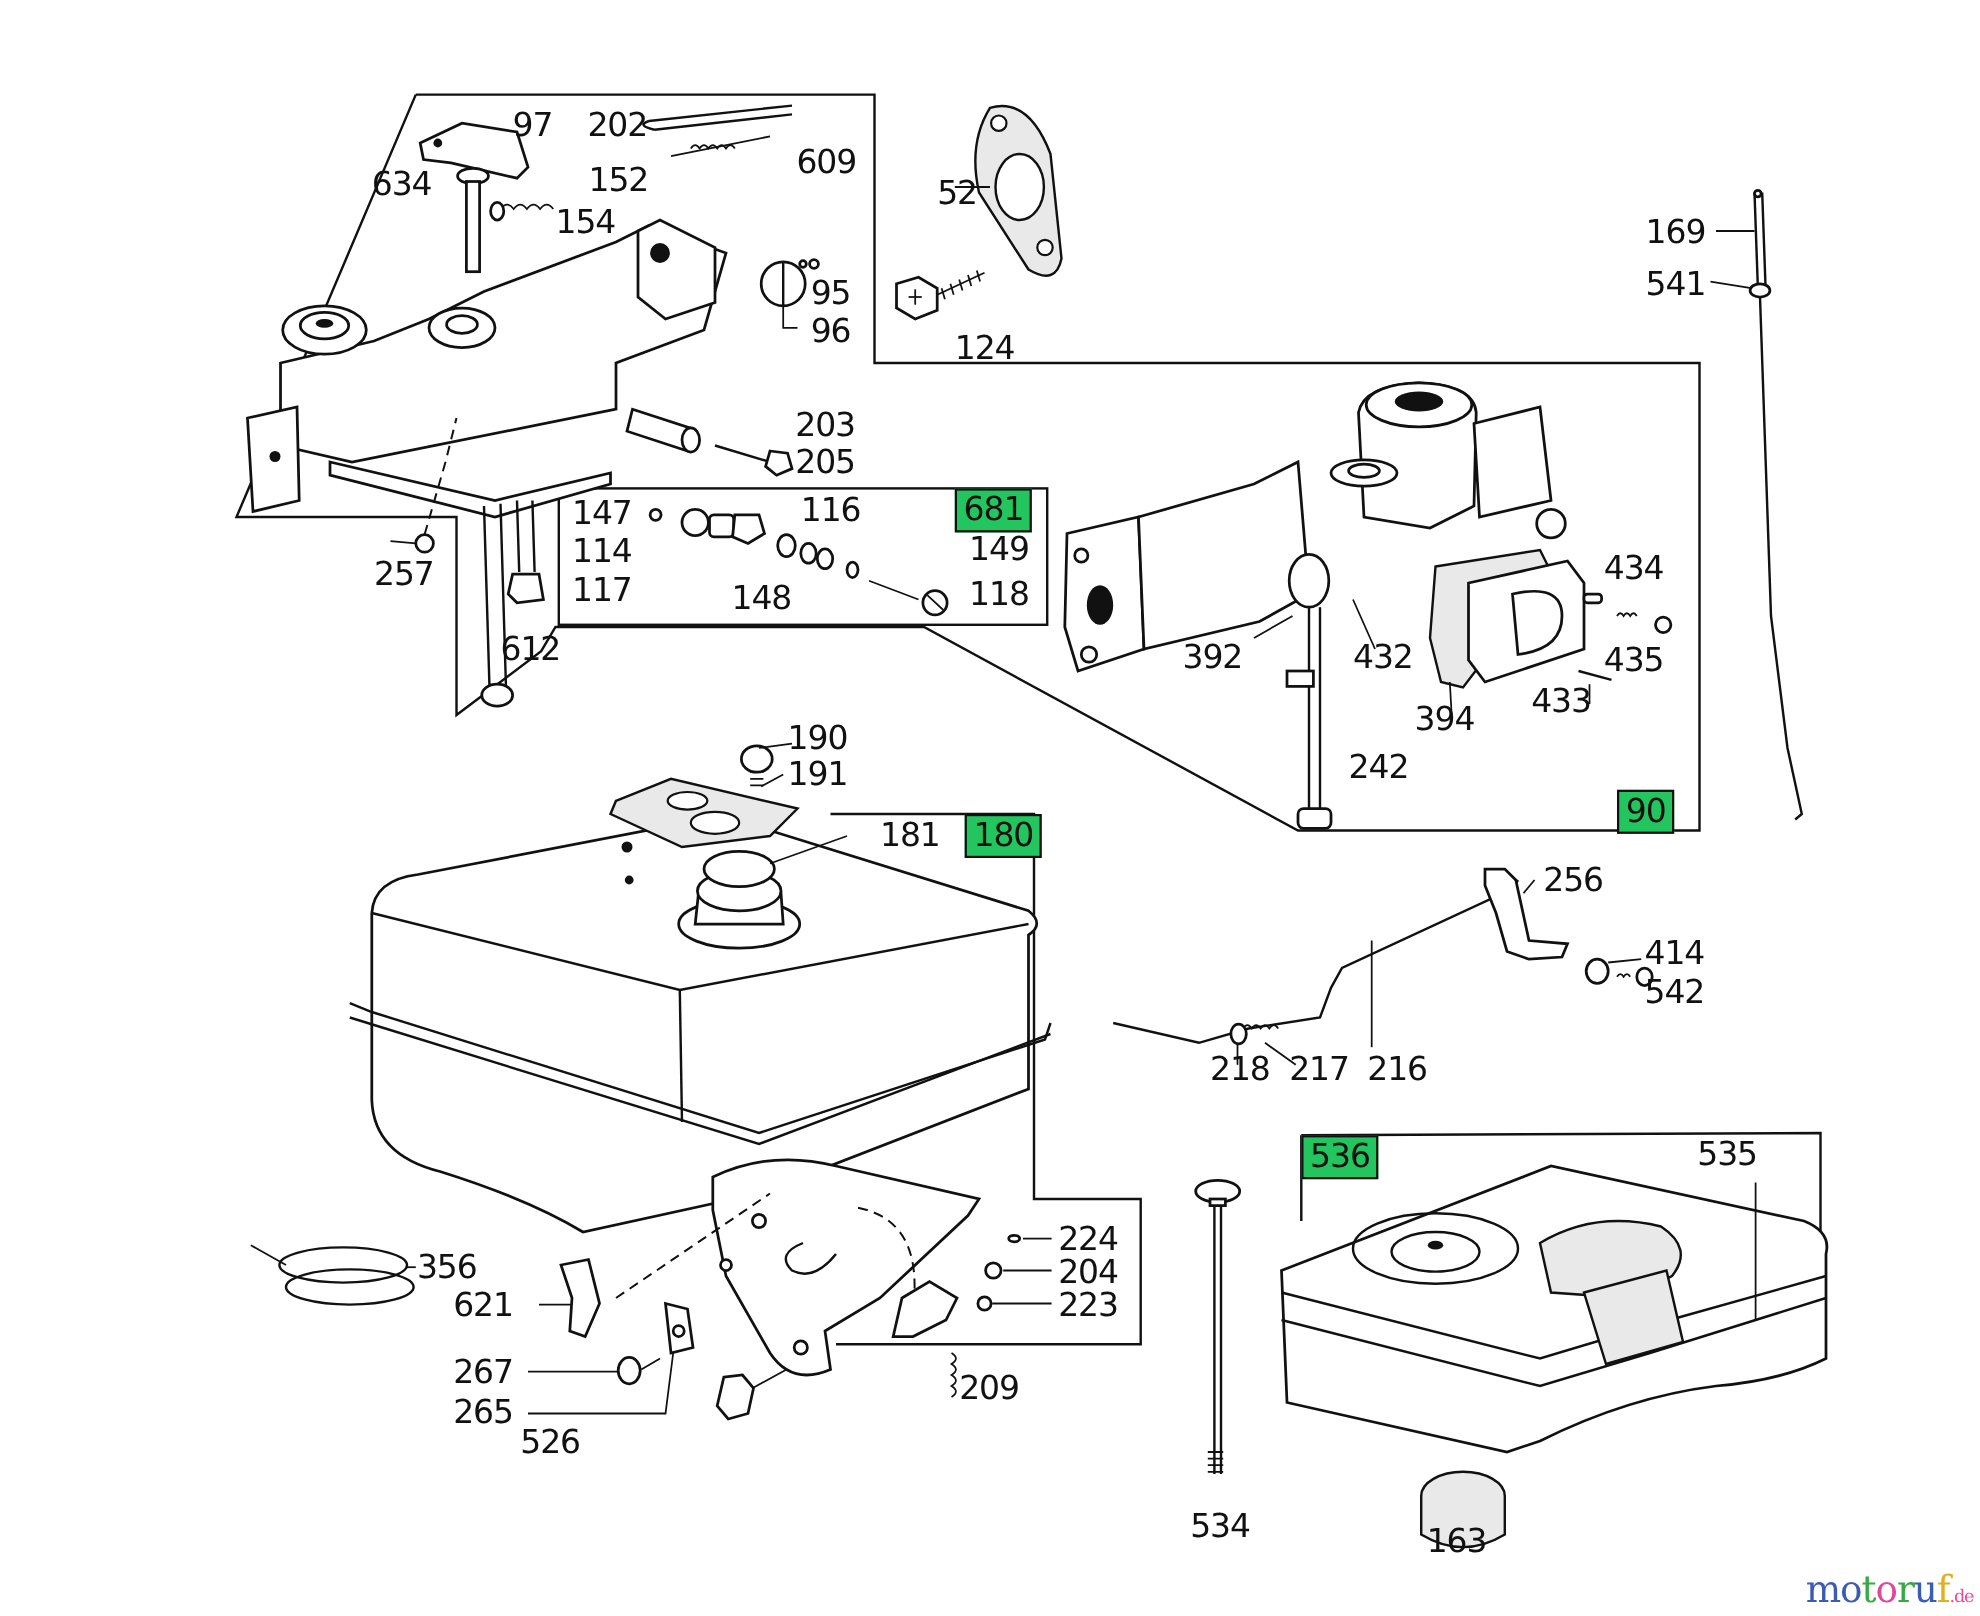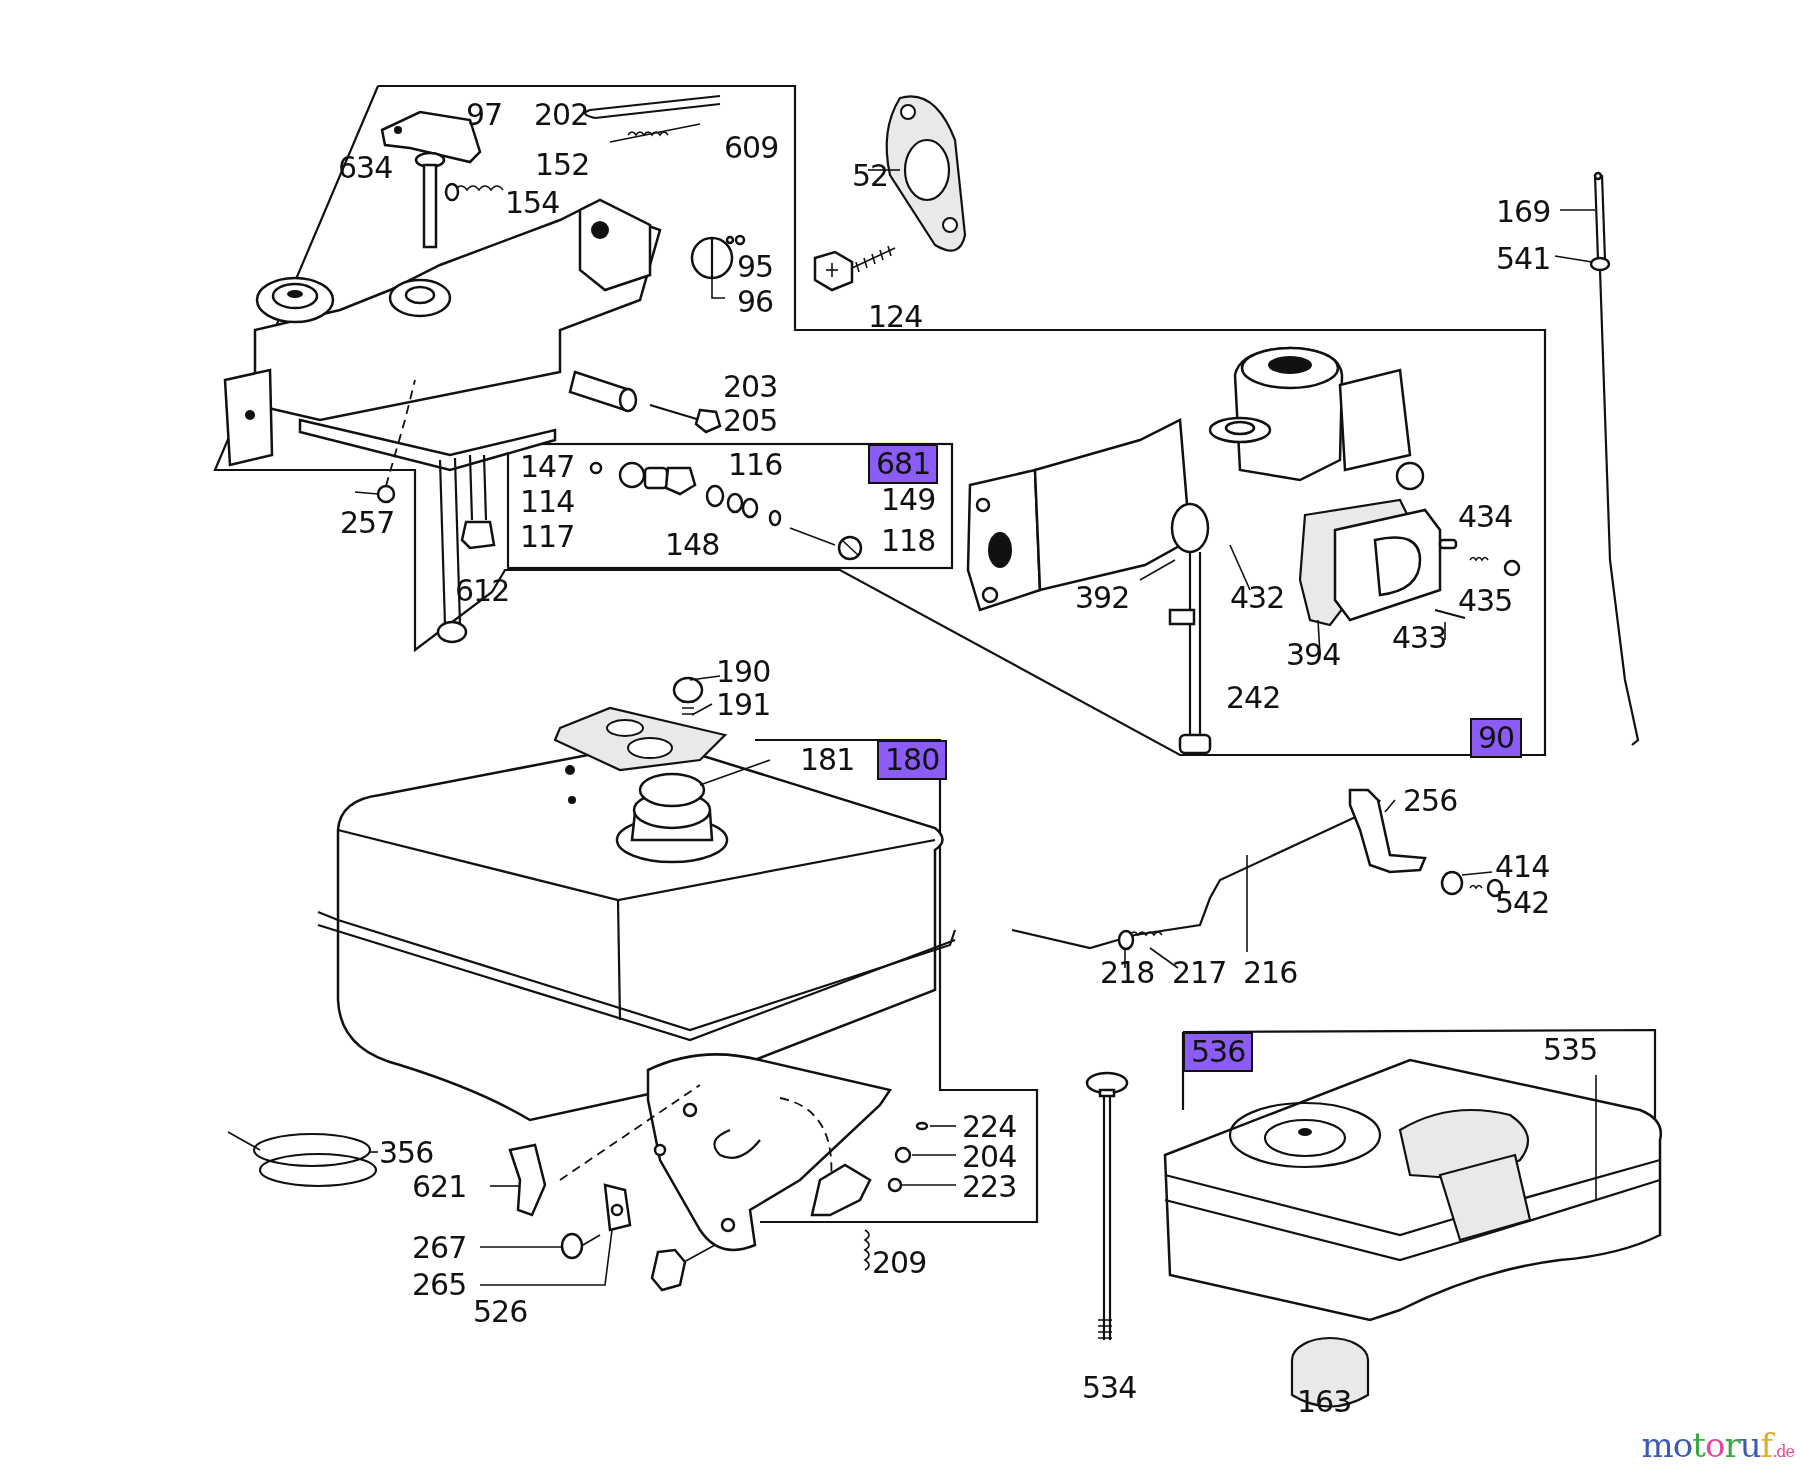--- a/index.html
+++ b/index.html
@@ -3,21 +3,21 @@
 <meta charset="utf-8">
 <style>
   html, body { margin: 0; padding: 0; background: #ffffff; }
   body { width: 1800px; height: 1469px; position: relative; overflow: hidden;
          font-family: "DejaVu Sans", sans-serif; }
   #diagram { position: absolute; left: 0; top: 0; width: 1800px; height: 1469px; }
   .lbl { position: absolute; font-family: "DejaVu Sans", sans-serif; font-size: 30px;
          color: #111; line-height: 1; letter-spacing: -1px; white-space: nowrap; }
   .boxlbl { position: absolute; font-family: "DejaVu Sans", sans-serif; font-size: 30px;
          color: #111; line-height: 1; border: 2px solid #111; padding: 3px 6px;
-         background: #8b5cf6; letter-spacing: -1px; }
+         background: #22c55e; letter-spacing: -1px; }
   svg .ln { stroke: #111; stroke-width: 2.2; fill: none; }
   svg .lt { stroke: #111; stroke-width: 1.6; fill: none; }
   svg .part { stroke: #111; stroke-width: 2.5; fill: #fff; }
   svg .dot { fill: #111; }
   svg .dash { stroke: #111; stroke-width: 1.8; fill: none; stroke-dasharray: 9 6; }
   svg .speck { fill: #e9e9e9; stroke: #111; stroke-width: 2.2; }
   .logo { position: absolute; right: 6px; bottom: 4px; font-family: "DejaVu Serif", serif;
           font-size: 34px; letter-spacing: -1px; }
   .logo .de { font-size: 16px; color: #ec4899; }
 </style>

